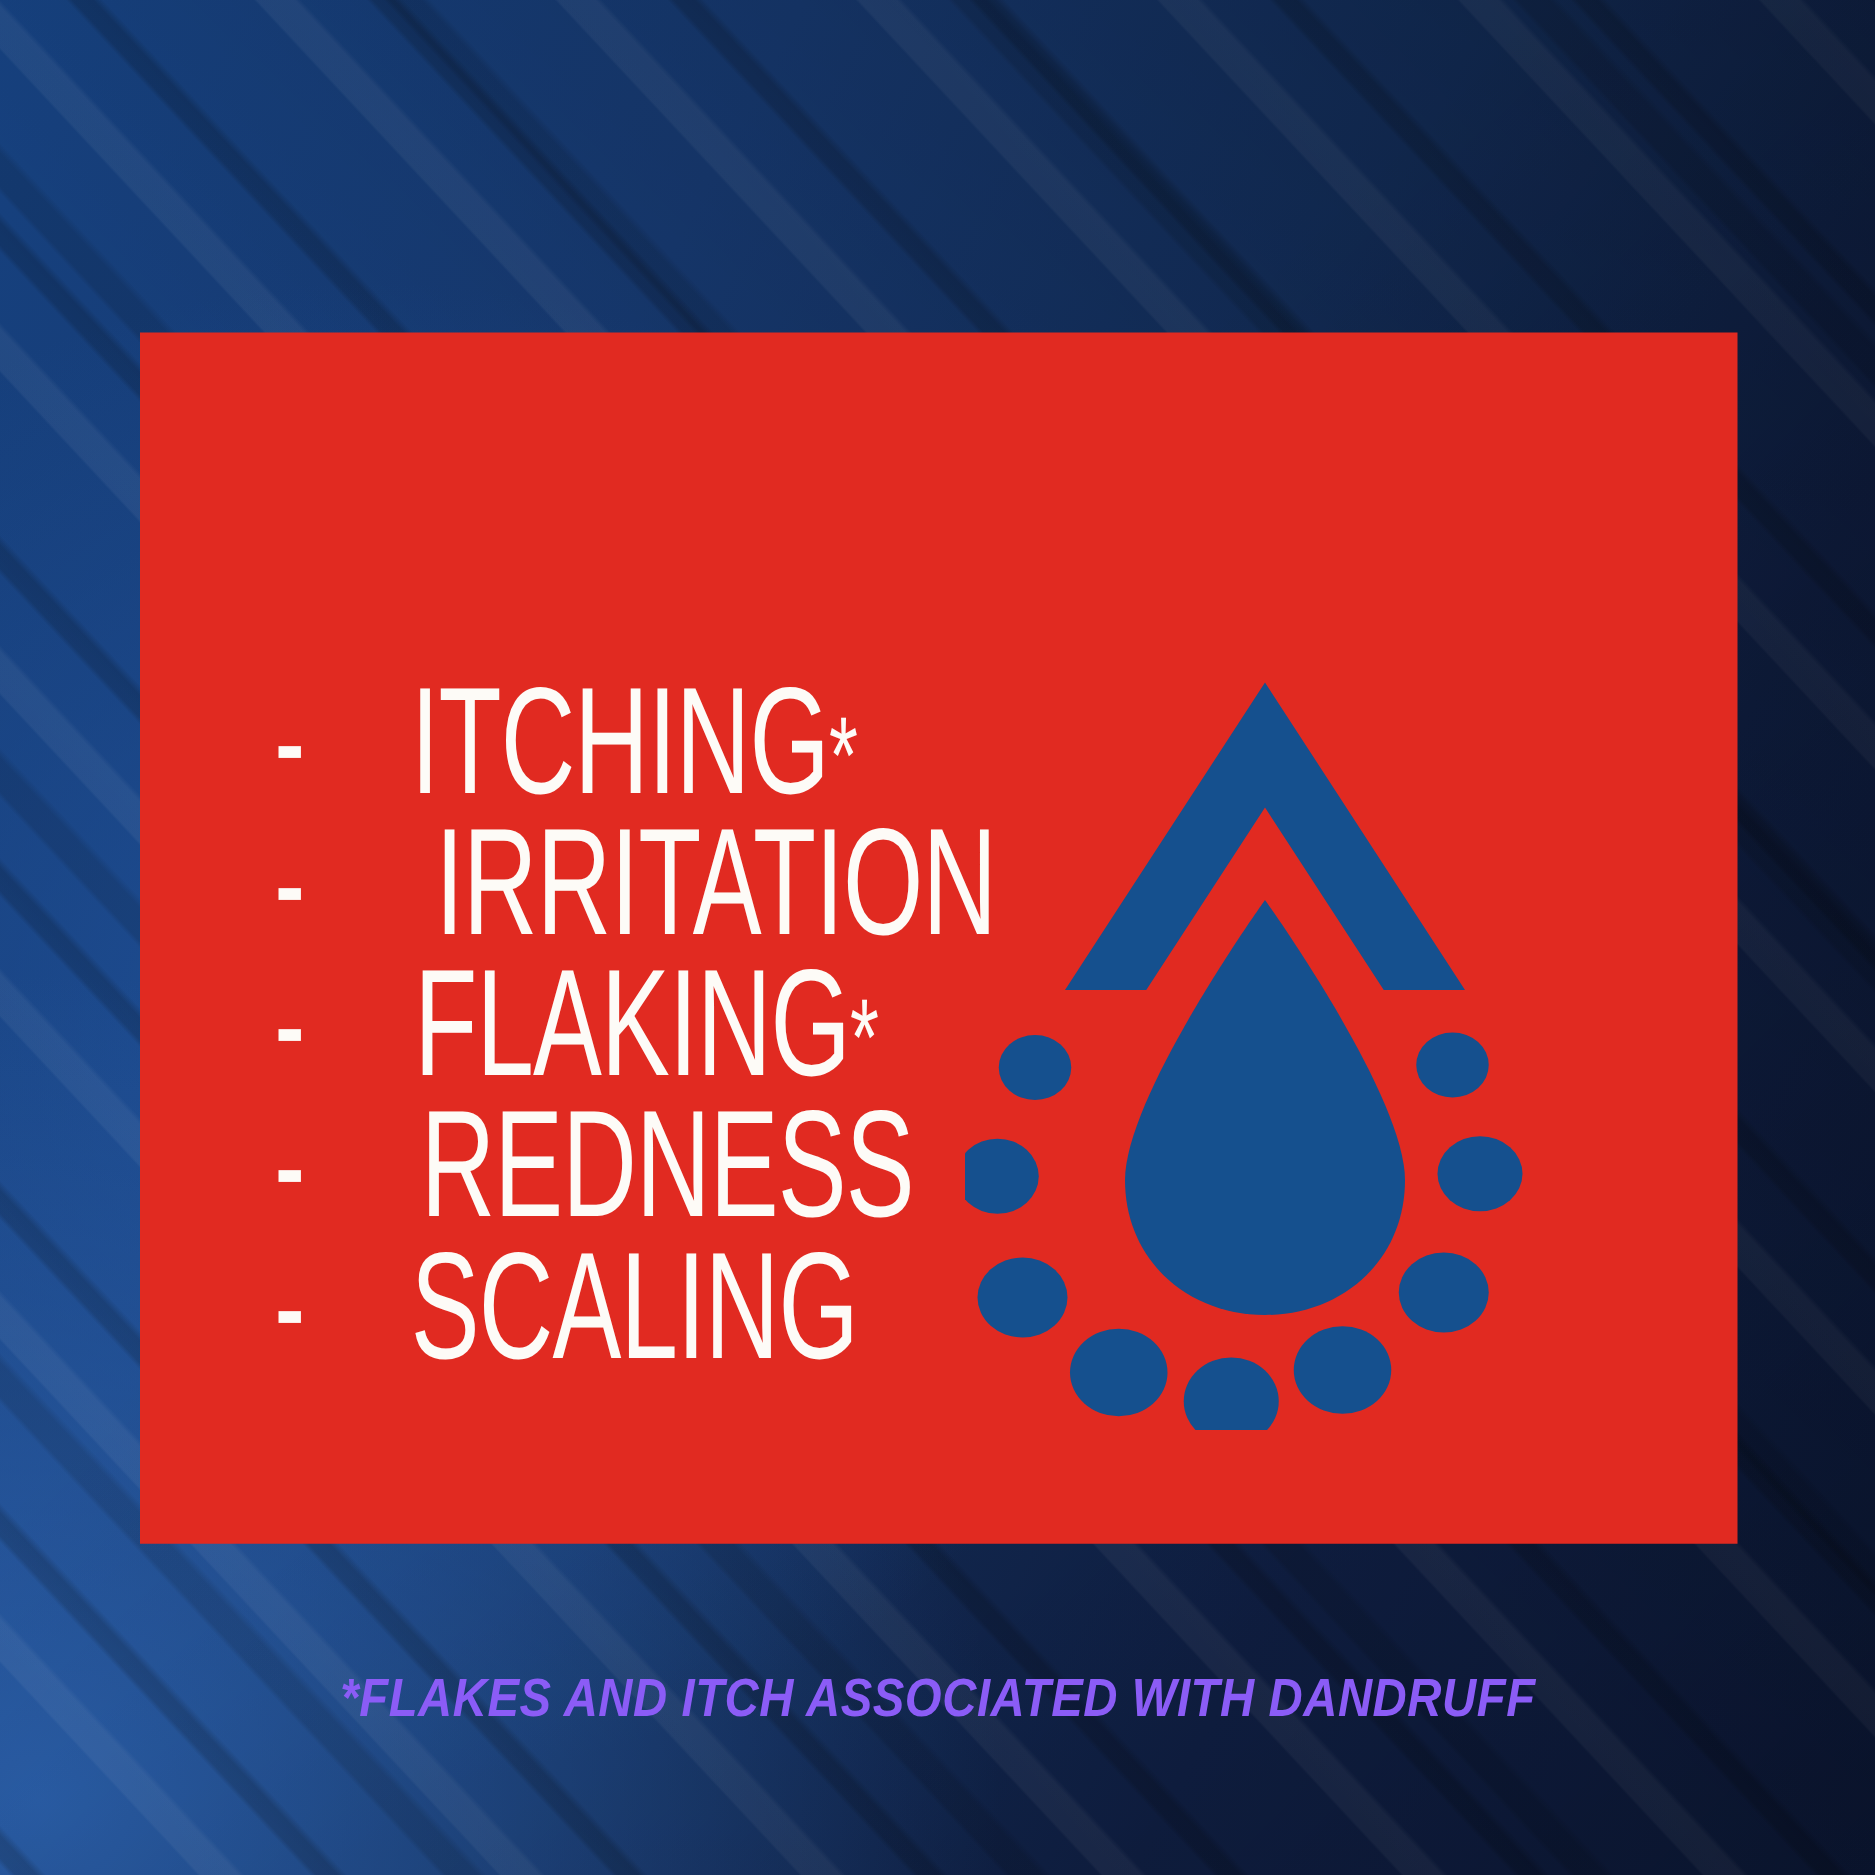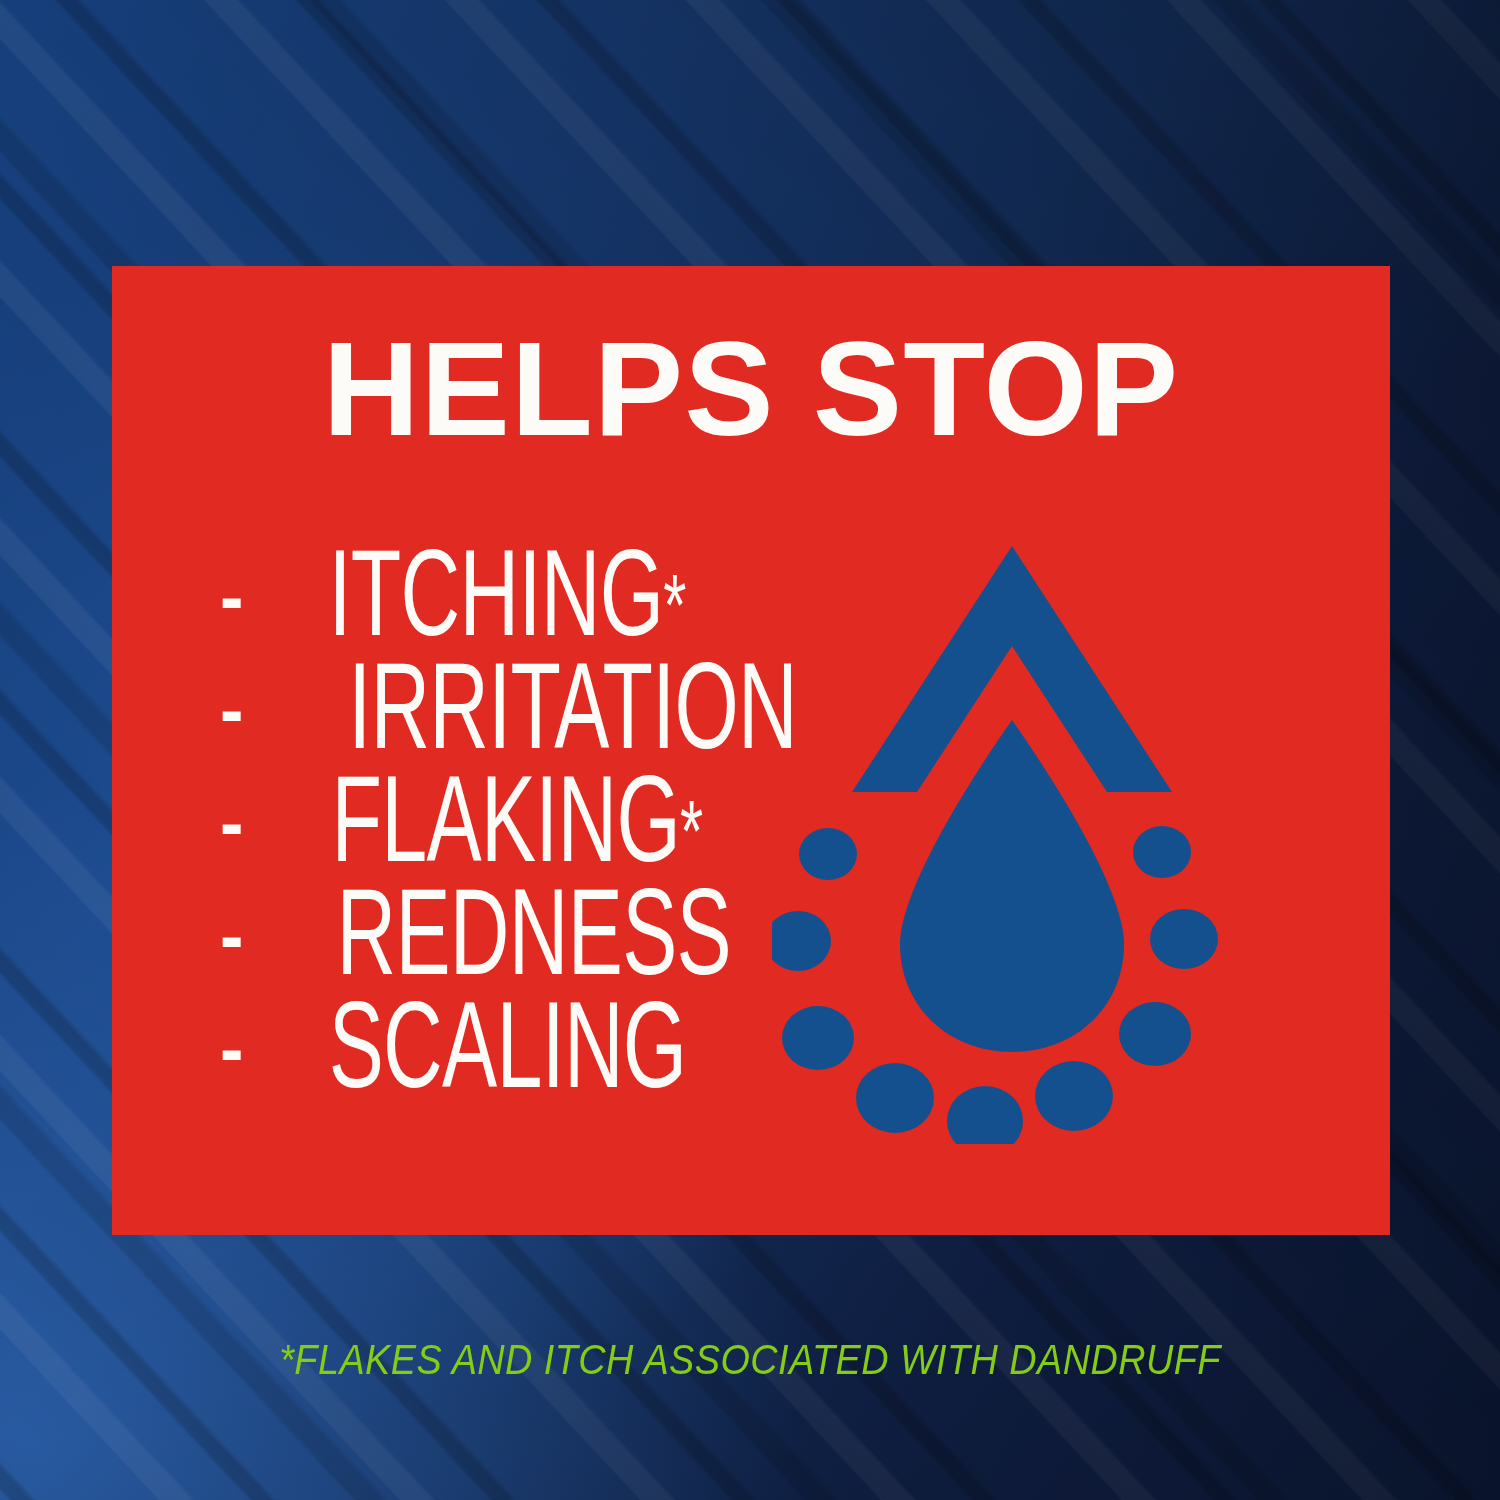--- a/index.html
+++ b/index.html
@@ -134,24 +134,24 @@
   }
   .icon-wrap svg { display: block; width: 100%; height: 100%; }
 
   
   .footnote {
     position: absolute;
     left: 0;
     right: 0;
     top: 1338px;
     text-align: center;
-    color: #84cc16;
+    color: #8b5cf6;
     font-size: 43px;
     line-height: 1;
-    font-weight: 400;
+    font-weight: 700;
     font-style: italic;
     letter-spacing: 0.5px;
     font-family: "Liberation Sans Narrow", "Liberation Sans", sans-serif;
     white-space: nowrap;
   }
   .footnote span {
     display: inline-block;
     transform: scaleX(0.88);
   }
 </style>
@@ -160,21 +160,20 @@
 
 <div id="stage">
 
   <div class="bg-base"></div>
   <div class="bg-stripes"></div>
   <div class="bg-stripes2"></div>
   <div class="bg-vignette"></div>
 
   <div class="panel">
 
-    <div class="headline">HELPS STOP</div>
 
     <div class="list">
 
       <div class="list-item">
         <span class="dash">-</span>
         <span class="li-text"><span>ITCHING</span><span class="star">*</span></span>
       </div>
 
       <div class="list-item">
         <span class="dash">-</span>

